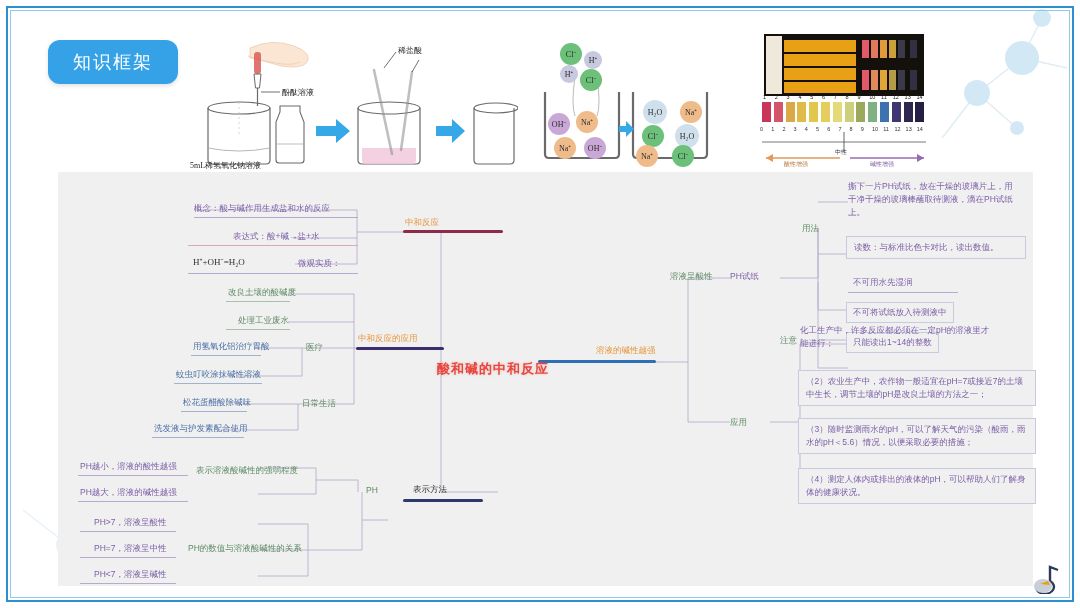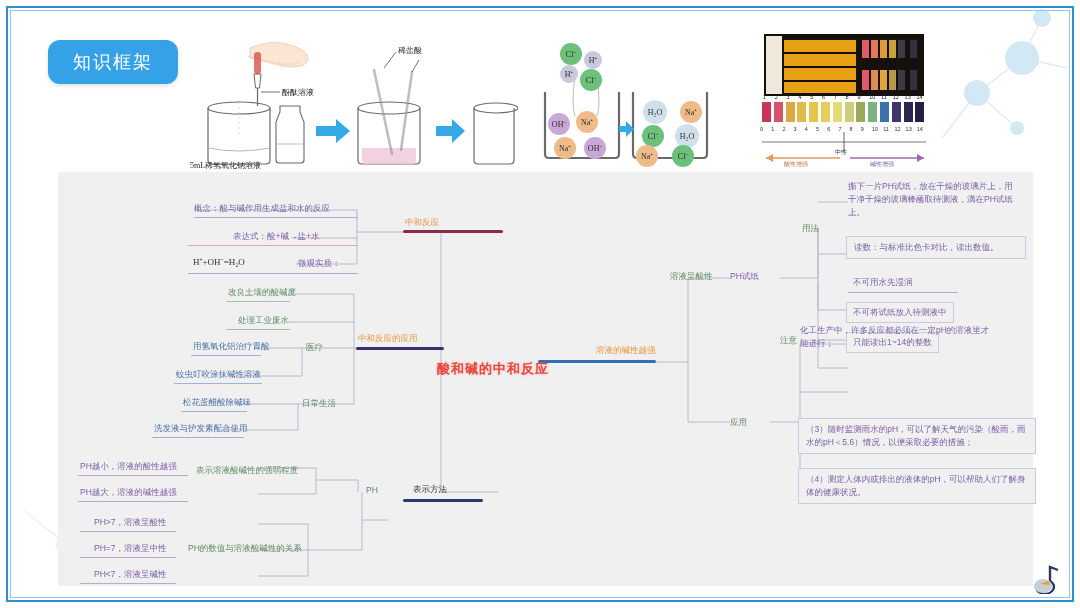--- a/index.html
+++ b/index.html
@@ -418,20 +418,21 @@
 
     <div class="node c-purple" style="left:795px;top:104px;">不可用水先湿润</div>
     <div class="underline uline-purple" style="left:790px;top:120px;width:110px;"></div>
 
     <div class="node boxed c-purple" style="left:788px;top:130px;">不可将试纸放入待测液中</div>
     <div class="node boxed c-purple" style="left:788px;top:160px;">只能读出1~14的整数</div>
 
     <div class="node c-green" style="left:672px;top:244px;text-align:right;">应用</div>
 
     <div class="wrapnode c-purple" style="left:742px;top:152px;width:190px;">化工生产中，许多反应都必须在一定pH的溶液里才能进行；</div>
+    <div class="wrapnode boxed c-purple" style="left:740px;top:198px;width:222px;">（2）农业生产中，农作物一般适宜在pH=7或接近7的土壤中生长，调节土壤的pH是改良土壤的方法之一；</div>
     <div class="wrapnode boxed c-purple" style="left:740px;top:246px;width:222px;">（3）随时监测雨水的pH，可以了解天气的污染（酸雨，雨水的pH＜5.6）情况，以便采取必要的措施；</div>
     <div class="wrapnode boxed c-purple" style="left:740px;top:296px;width:222px;">（4）测定人体内或排出的液体的pH，可以帮助人们了解身体的健康状况。</div>
 
   </div>
 
   <div class="center-title">酸和碱的中和反应</div>
 
   <svg class="corner-note" viewBox="0 0 34 30">
     <path d="M4 22 a9 7 0 1 0 14 -5 l0 -14 l8 3" fill="none" stroke="#2b3a5a" stroke-width="2.4"></path>
     <ellipse cx="11" cy="22" rx="9" ry="7" fill="#c9cfd8"></ellipse>

